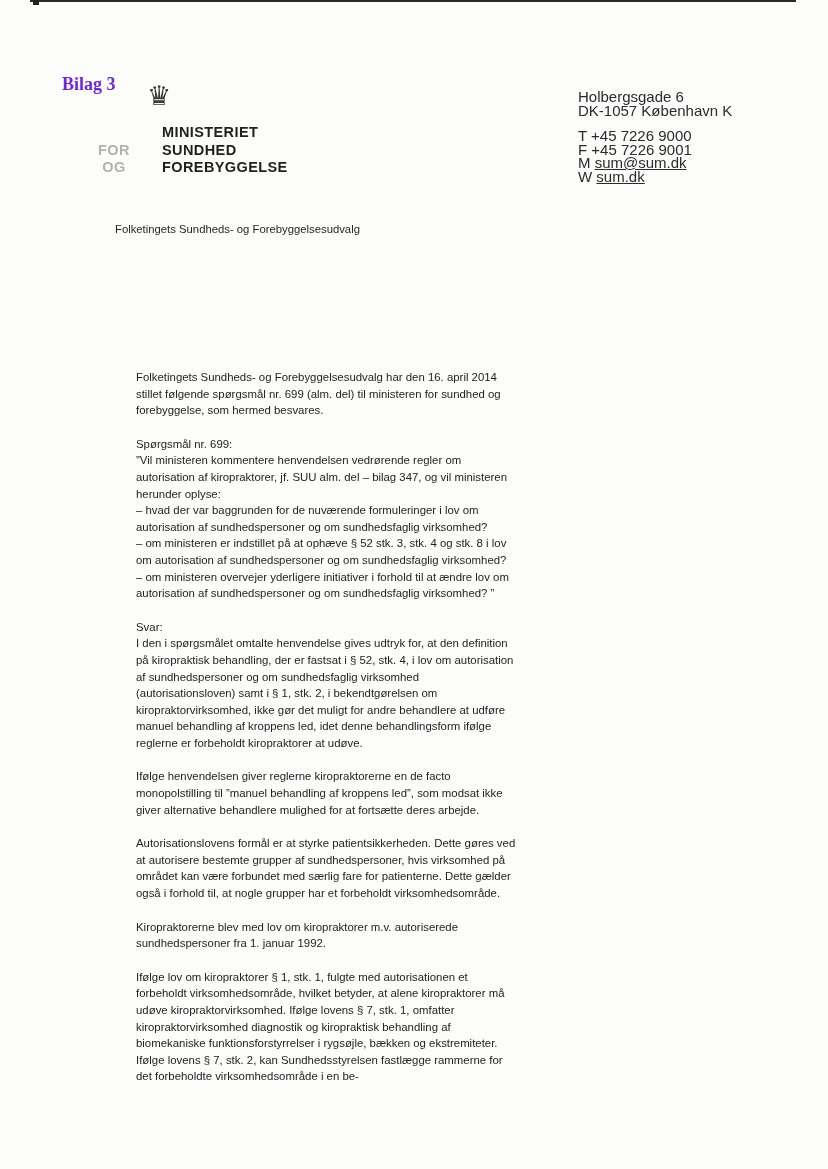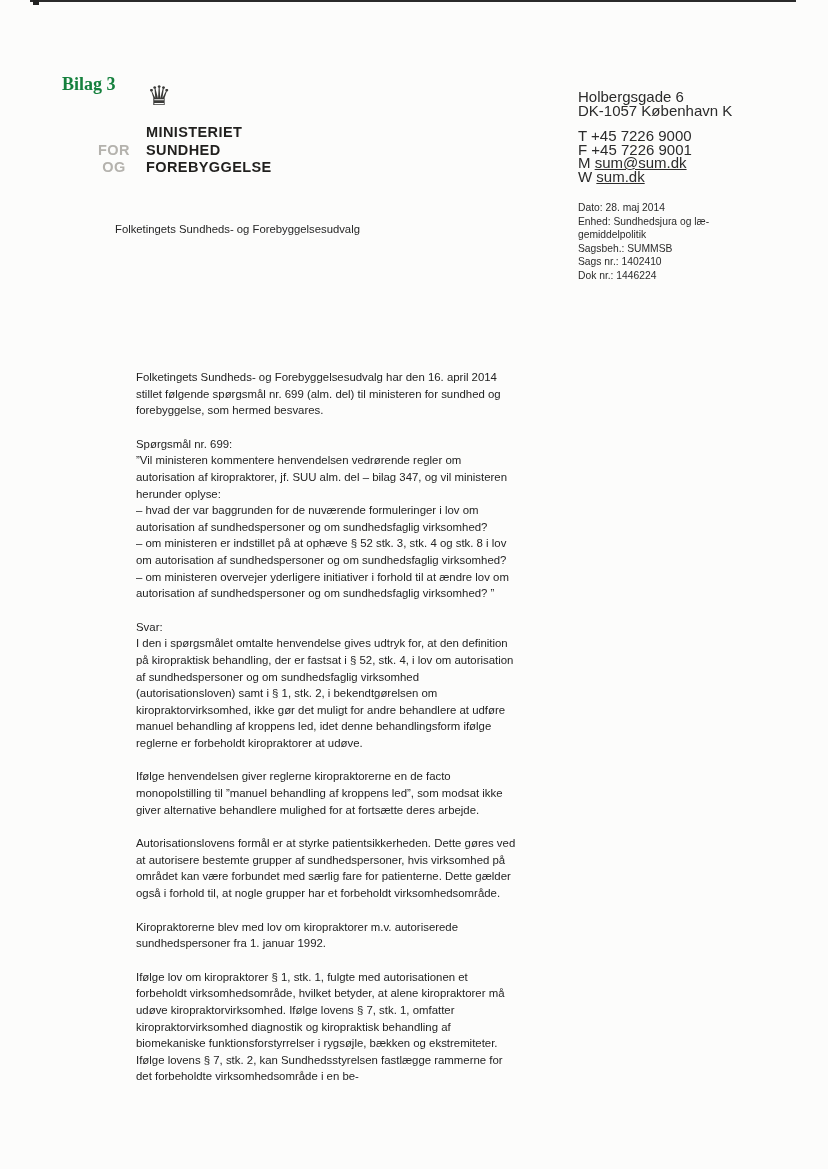--- a/index.html
+++ b/index.html
@@ -28,38 +28,38 @@
     width: 6px; height: 5px;
     background: #222;
   }
 
   .bilag {
     position: absolute;
     left: 62px; top: 74px;
     font-family: "Liberation Serif", serif;
     font-size: 18px;
     font-weight: bold;
-    color: #15803d;
+    color: #6d28d9;
   }
 
   .crown {
     position: absolute;
     left: 147px; top: 82px;
     font-family: "DejaVu Sans", sans-serif;
     font-size: 27px;
     line-height: 1;
     color: #3a3a38;
   }
 
   .wordmark {
     position: absolute;
     left: 86px; top: 124px;
     display: grid;
     grid-template-columns: 56px auto;
-    column-gap: 4px;
+    column-gap: 20px;
     font-size: 14.5px;
     font-weight: bold;
     letter-spacing: 0.4px;
     line-height: 17.5px;
   }
   .wm-prefix { text-align: center; color: #b4b2ad; }
   .wm-main   { color: #201f1d; }
 
   .recipient {
     position: absolute;
@@ -131,28 +131,20 @@
     <div>
       <span>M</span>
       <span class="link">sum@sum.dk</span>
     </div>
     <div>
       <span>W</span>
       <span class="link">sum.dk</span>
     </div>
   </div>
 
-  <div class="meta">
-    <div class="meta-line">Dato: 28. maj 2014</div>
-    <div class="meta-line">Enhed: Sundhedsjura og læ-
-gemiddelpolitik</div>
-    <div class="meta-line">Sagsbeh.: SUMMSB</div>
-    <div class="meta-line">Sags nr.: 1402410</div>
-    <div class="meta-line">Dok nr.: 1446224</div>
-  </div>
 
   <div class="body-col">
     <div class="para">
       <div class="para-label"></div>
       <div class="para-text">Folketingets Sundheds- og Forebyggelsesudvalg har den 16. april 2014 stillet følgende spørgsmål nr. 699 (alm. del) til ministeren for sundhed og forebyggelse, som hermed besvares.</div>
     </div>
     <div class="para">
       <div class="para-label">Spørgsmål nr. 699:</div>
       <div class="para-text">”Vil ministeren kommentere henvendelsen vedrørende regler om autorisation af kiropraktorer, jf. SUU alm. del – bilag 347, og vil ministeren herunder oplyse:
 – hvad der var baggrunden for de nuværende formuleringer i lov om autorisation af sundhedspersoner og om sundhedsfaglig virksomhed?

